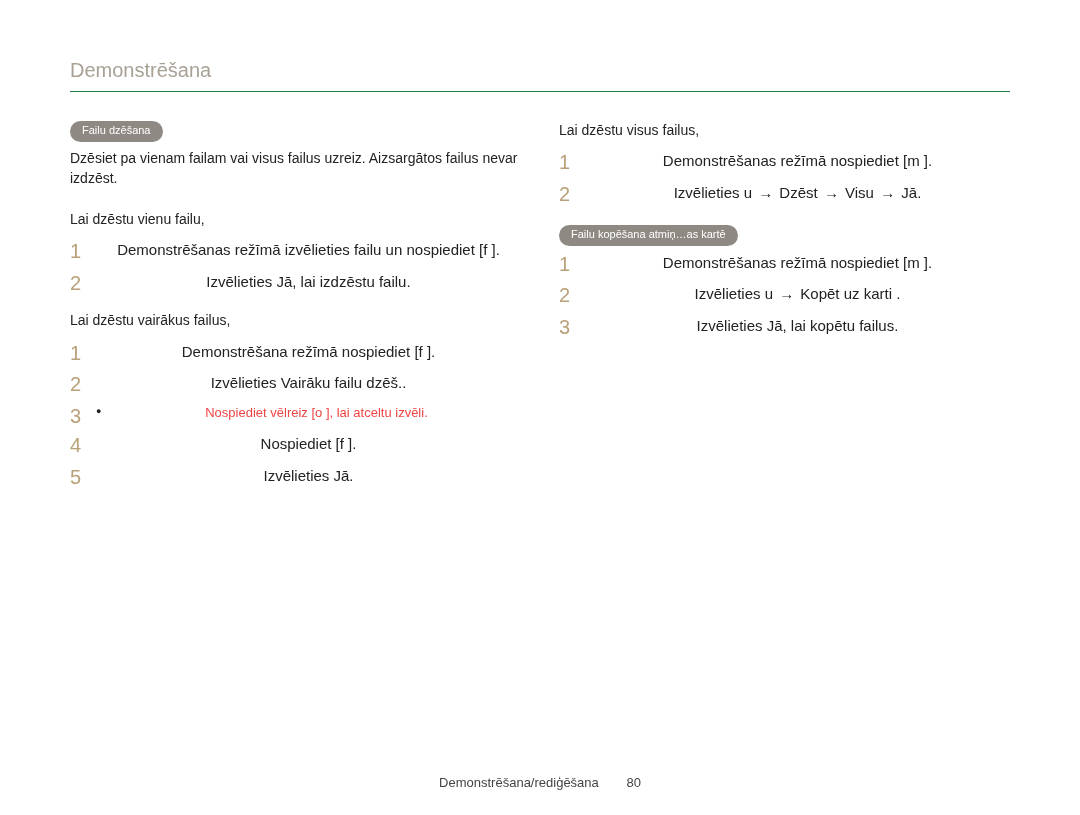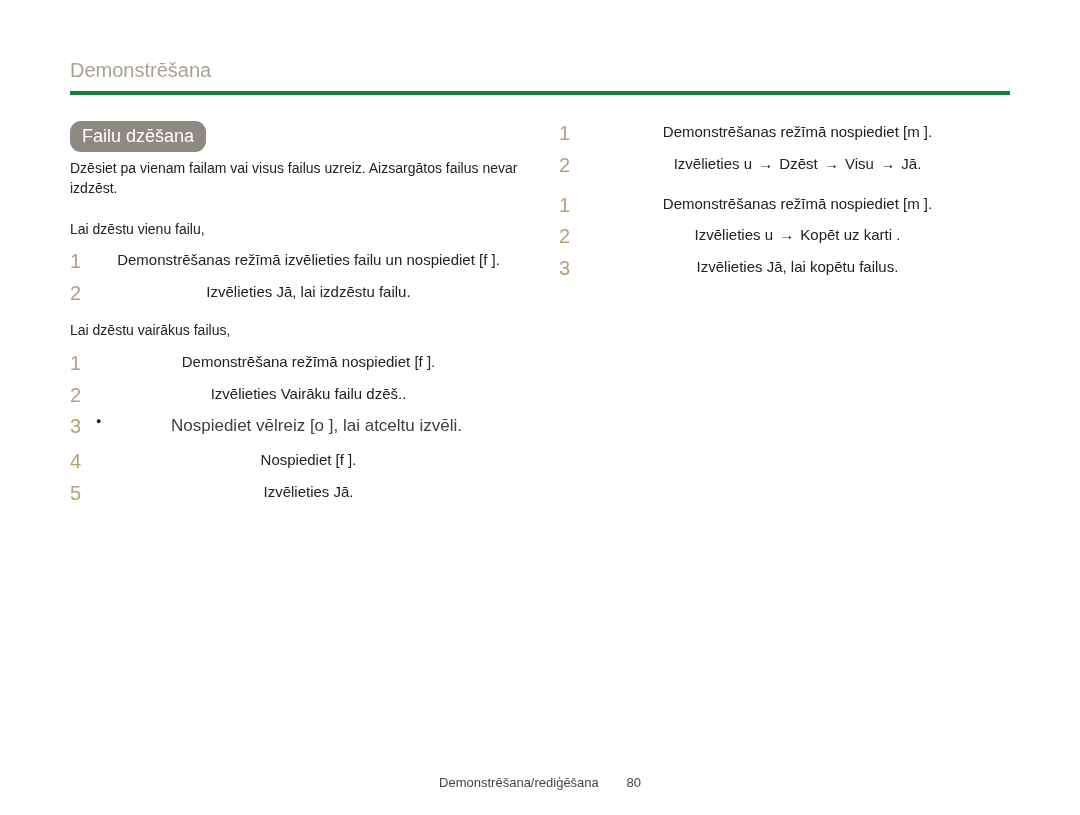--- a/index.html
+++ b/index.html
@@ -11,38 +11,38 @@
     font-size: 15px;
     line-height: 1.45;
     padding: 56px 70px 0 70px;
     position: relative;
   }
   .page-title {
     color: #a9a196;
     font-size: 20px;
     font-weight: 400;
     padding-bottom: 6px;
-    border-bottom: 4px solid #15803d;
+    border-bottom: 1px solid #15803d;
     margin-bottom: 26px;
   }
   .columns {
     display: flex;
     gap: 38px;
   }
   .col {
     flex: 1 1 0;
     min-width: 0;
   }
   .pill {
     display: inline-block;
     background: #8e8a83;
     color: #ffffff;
     border-radius: 11px;
     padding: 2px 12px 3px 12px;
-    font-size: 18px;
+    font-size: 11px;
     margin-bottom: 6px;
   }
   .desc {
     font-size: 14px;
     margin-bottom: 20px;
   }
   .subhead {
     font-size: 14px;
     margin-bottom: 10px;
     margin-top: 2px;
@@ -72,22 +72,22 @@
     text-align: left;
   }
   .arrow { margin: 0 2px; }
   ul.bullets {
     list-style: none;
     margin-top: 4px;
   }
   ul.bullets > li {
     position: relative;
     padding-left: 16px;
-    font-size: 17px;
-    color: #404040;
+    font-size: 13px;
+    color: #ef4444;
   }
   ul.bullets > li::before {
     content: "●";
     position: absolute;
     left: 0;
     top: 1px;
     font-size: 9px;
     color: #222;
   }
   .footer {
@@ -125,29 +125,31 @@
         <ul class="bullets">
           <li>Nospiediet vēlreiz [o ], lai atceltu izvēli.</li>
         </ul>
       </li>
       <li>Nospiediet [f   ].</li>
       <li>Izvēlieties Jā.</li>
     </ol>
   </div>
 
   <div class="col">
+    <div class="subhead">Lai dzēstu visus failus,</div>
     <ol class="steps">
       <li>
         <span>Demonstrēšanas režīmā nospiediet [m      ].</span>
       </li>
       <li>
         <span>Izvēlieties u    </span><span class="arrow">→</span><span> Dzēst </span><span class="arrow">→</span><span> Visu </span><span class="arrow">→</span><span> Jā.</span>
       </li>
     </ol>
 
+    <div class="pill">Failu kopēšana atmiņ…as kartē</div>
     <ol class="steps">
       <li>
         <span>Demonstrēšanas režīmā nospiediet [m      ].</span>
       </li>
       <li>
         <span>Izvēlieties u    </span><span class="arrow">→</span><span> Kopēt uz karti .</span>
       </li>
       <li>
         <span>Izvēlieties Jā, lai kopētu failus.</span>
       </li>

